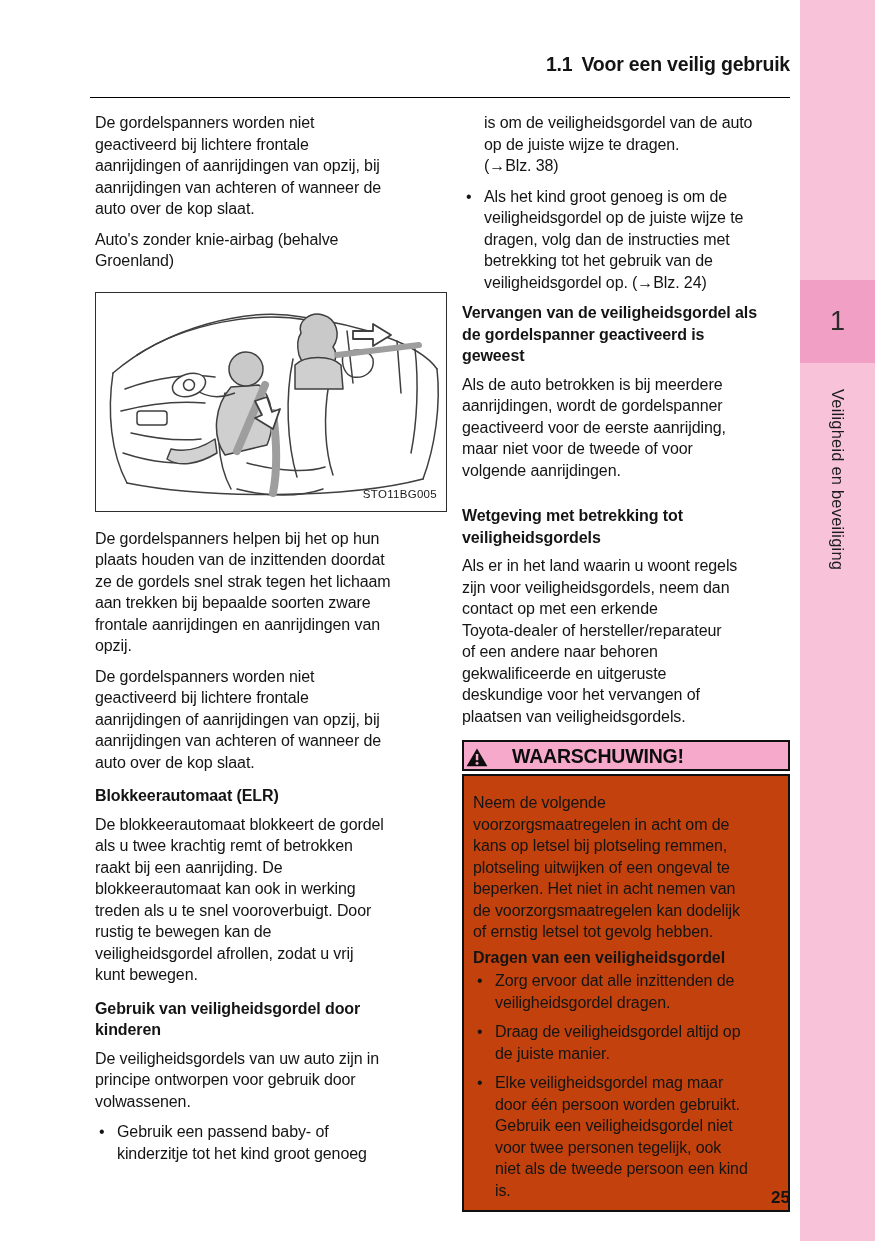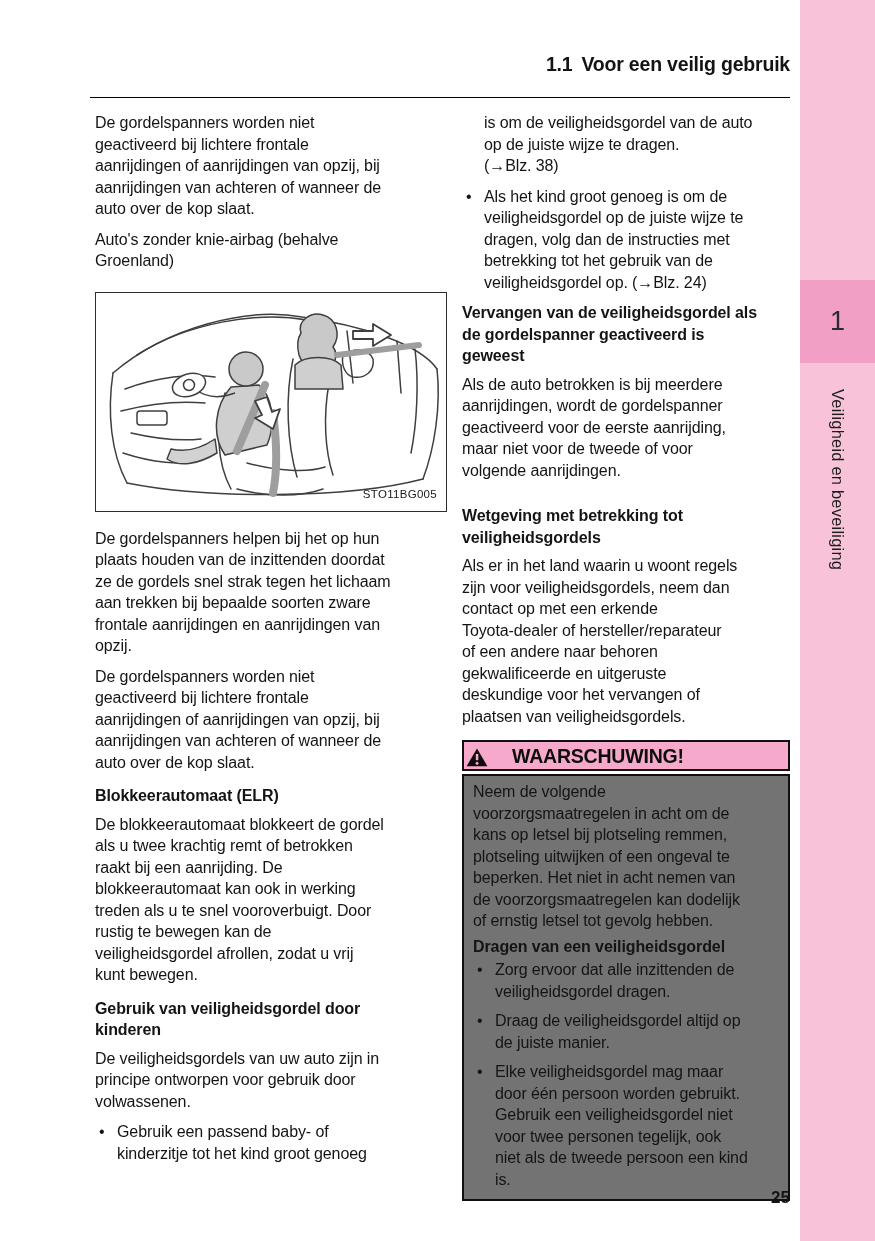--- a/index.html
+++ b/index.html
@@ -58,21 +58,21 @@
   
   .warning { margin-top:13px; }
   .warn-header {
     border:2.5px solid #101010; background:#f6a9ca;
     display:flex; align-items:flex-end; gap:24px;
     padding:2px 2px; height:31px;
     font-weight:bold; font-size:19.5px; letter-spacing:-.2px; color:#0d0d0d;
   }
   .warn-body {
     border:2px solid #101010; margin-top:3px;
-    padding:5px 9px 9px 9px; background:#737373;
+    padding:16px 9px 9px 9px; background:#c2410c;
   }
   .warn-body .para { margin-bottom:4px; }
   .warn-body .subhead { margin:2px 0 2px 0; }
   .warn-body .bullet { margin:0 0 8px 0; }
   .warn-body .bullet:last-child { margin-bottom:0; }
 
   .tri-icon { flex:0 0 auto; display:flex; }
 
   
   .page-number {

